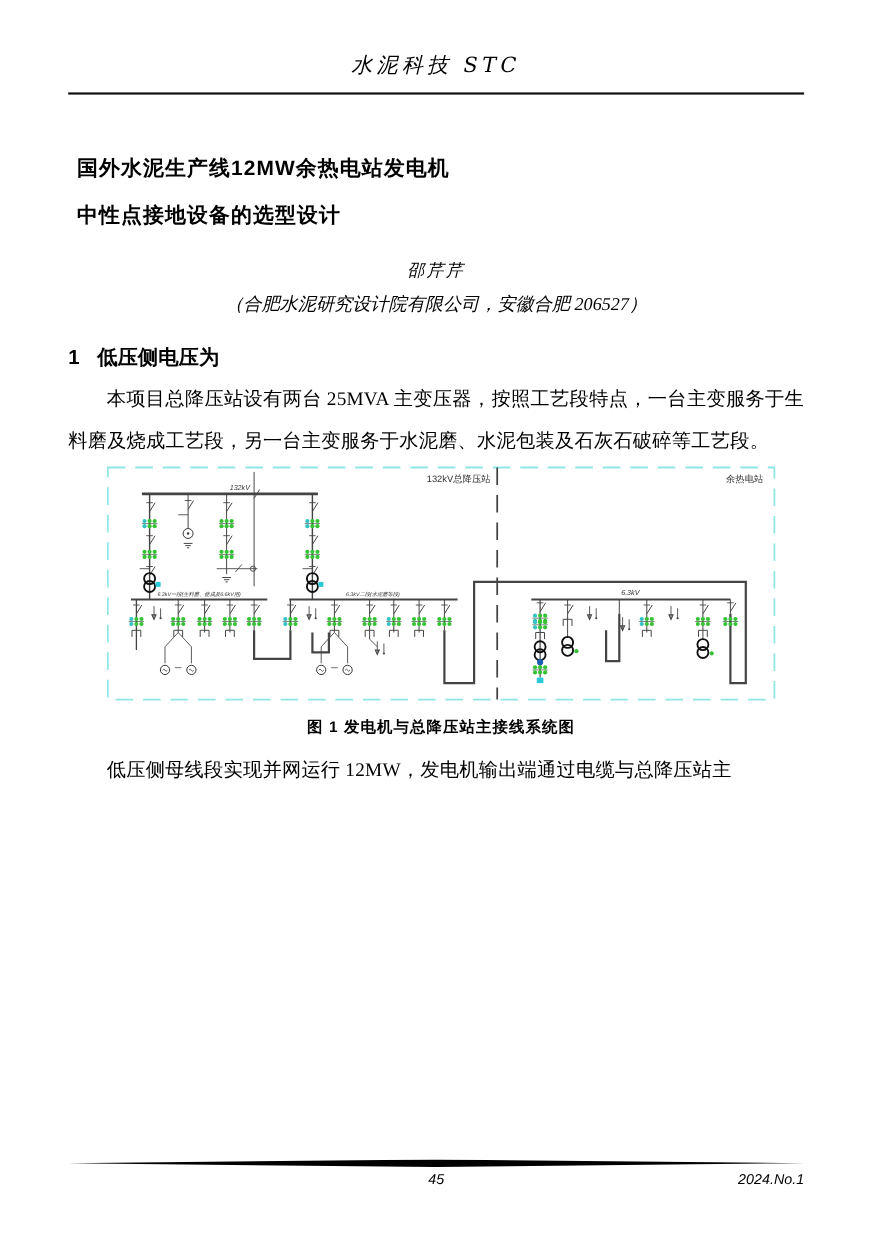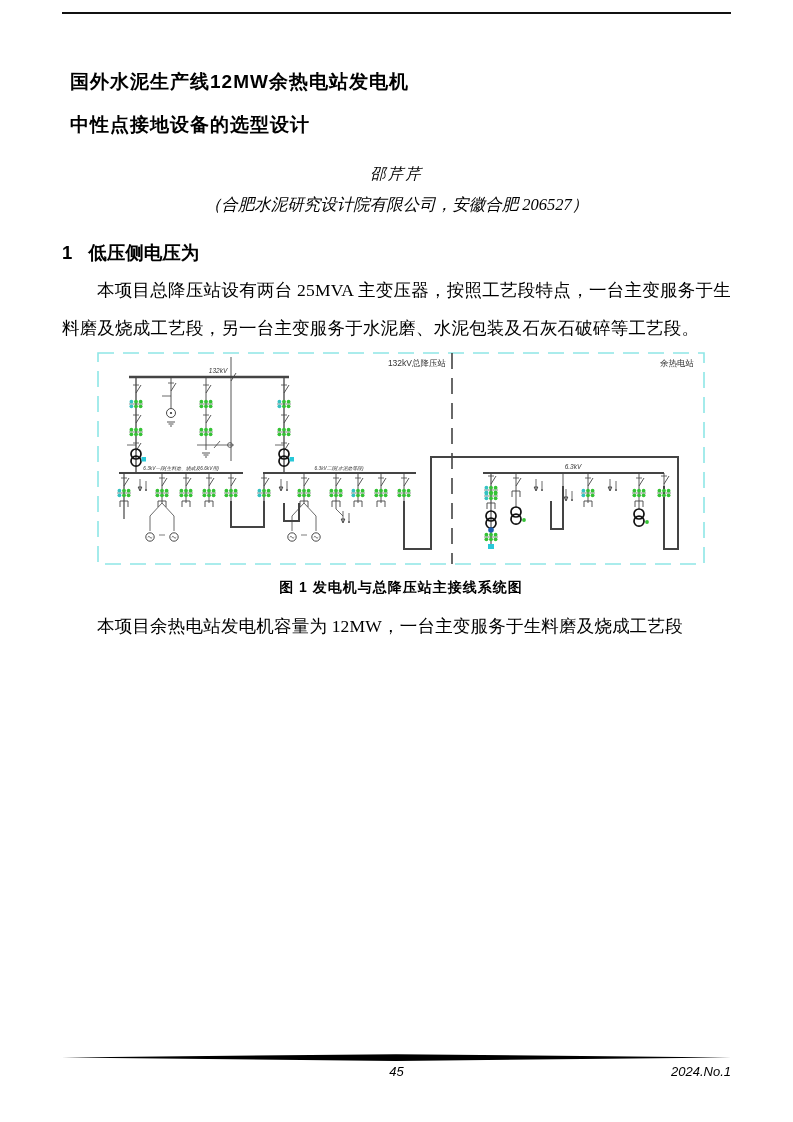--- a/index.html
+++ b/index.html
@@ -102,20 +102,21 @@
   .ct-dot{fill:var(--ctGreen);stroke:none;}
   .ct-dot-alt{fill:var(--ctCyan);stroke:none;}
   .gray-cable{stroke:var(--cable);stroke-width:2;fill:none;}
   .mark-sq{fill:var(--mark);stroke:none;}
 </style>
 </head>
 <body>
 
 <div class="page">
 
+  <div class="journal-head">水泥科技 STC</div>
   <hr class="header-rule">
 
   <div class="article-title">
     <div>国外水泥生产线12MW余热电站发电机</div>
     <div>中性点接地设备的选型设计</div>
   </div>
   <div class="author-line">邵芹芹</div>
   <div class="affiliation-line">（合肥水泥研究设计院有限公司，安徽合肥 206527）</div>
 
   <div class="section-heading">
@@ -381,21 +382,21 @@
         <g>
           <line x1="568" y1="122" x2="568" y2="135" stroke-width="0.9"></line>
           <use href="#sw" x="568" y="129"></use>
           <use href="#ct6g" x="568" y="142"></use>
         </g>
       </g>
     </svg>
     <div class="figure-caption">图 1  发电机与总降压站主接线系统图</div>
   </div>
 
-  <p class="body-par after-figure">本项目余热电站发电机容量为 12MW，一台主变服务于生料磨及烧成工艺段</p>
+  <p class="body-par after-figure">低压侧母线段实现并网运行 12MW，发电机输出端通过电缆与总降压站主</p>
 
   <div class="footer">
     <svg class="footer-line" viewBox="0 0 667 8" preserveAspectRatio="none">
       <polygon points="0,3.4 333,0.2 667,3.4 333,7" fill="#000"></polygon>
     </svg>
     <div class="footer-row">
       <span class="page-number">45</span>
       <span class="issue-label">2024.No.1</span>
     </div>
   </div>

